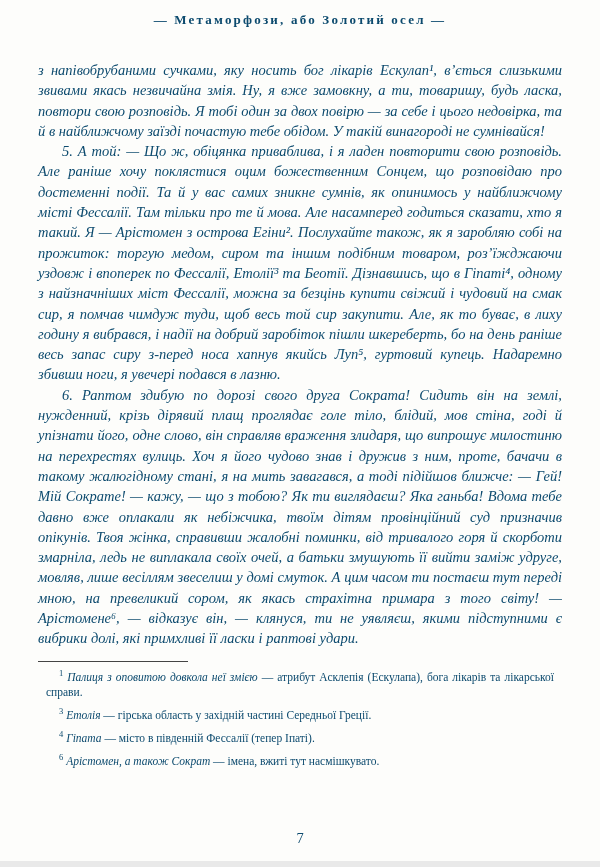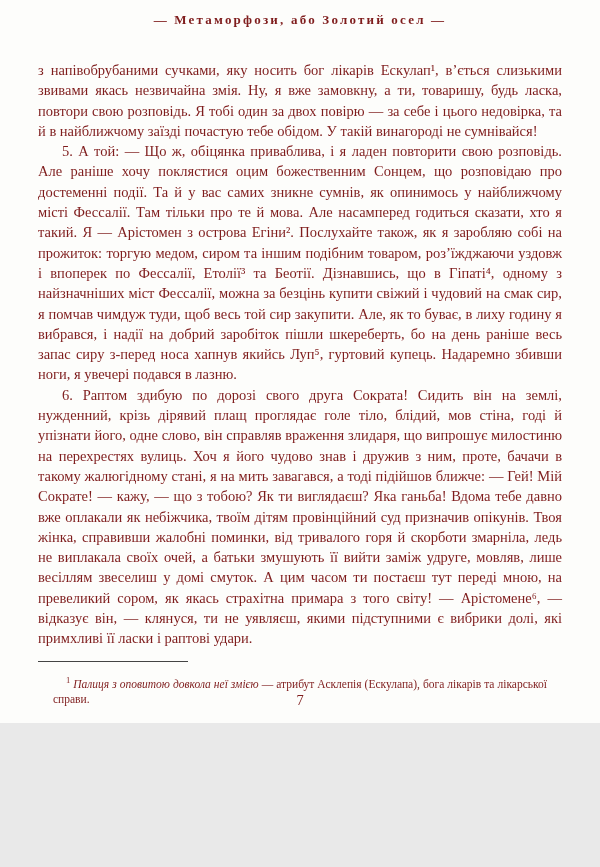--- a/index.html
+++ b/index.html
@@ -3,63 +3,64 @@
 <meta charset="utf-8">
 <style>
   html, body {
     margin: 0;
     padding: 0;
     background: #e9e9e9;
   }
   .page {
     position: relative;
     width: 600px;
-    height: 723px;
+    height: 861px;
     margin: 0 auto;
     box-sizing: border-box;
     background: #fdfdfb;
-    color: #7f1d1d;
+    color: #0c4a6e;
     font-family: "Liberation Serif", "DejaVu Serif", serif;
     padding: 8px 38px 14px 38px;
     overflow: hidden;
   }
   .running-header {
     text-align: center;
     font-size: 13px;
     font-weight: bold;
     letter-spacing: 2.2px;
     margin-top: 4px;
     white-space: nowrap;
   }
   .body-text {
     margin-top: 32px;
     font-size: 14.5px;
     line-height: 20.3px;
     text-align: justify;
     hyphens: auto;
+    font-style: italic;
   }
   .para {
     margin: 0;
   }
   .para.indent {
     text-indent: 24px;
   }
   .footnote-sep {
     width: 150px;
     height: 0;
     border-top: 1px solid #444;
     margin: 12px 0 5px 0;
   }
   .footnotes {
     font-size: 11.5px;
     line-height: 15.2px;
     text-align: justify;
   }
   .fn {
-    margin: 15px;
+    margin: 8px;
     text-indent: 13px;
   }
   .fn sup {
     font-size: 8.5px;
     line-height: 0;
   }
   .fn-term {
     font-style: italic;
   }
   .page-number {
@@ -81,17 +82,20 @@
   <div class="body-text">
     <p class="para">з напівобрубаними сучками, яку носить бог лікарів Ескулап¹, в’ється слизькими звивами якась незвичайна змія. Ну, я вже замовкну, а ти, товаришу, будь ласка, повтори свою розповідь. Я тобі один за двох повірю — за себе і цього недовірка, та й в найближчому заїзді почастую тебе обідом. У такій винагороді не сумнівайся!</p>
     <p class="para indent">5. А той: — Що ж, обіцянка приваблива, і я ладен повторити свою розповідь. Але раніше хочу поклястися оцим божественним Сонцем, що розповідаю про достеменні події. Та й у вас самих зникне сумнів, як опинимось у найближчому місті Фессалії. Там тільки про те й мова. Але насамперед годиться сказати, хто я такий. Я — Арістомен з острова Егіни². Послухайте також, як я заробляю собі на прожиток: торгую медом, сиром та іншим подібним товаром, роз’їжджаючи уздовж і впоперек по Фессалії, Етолії³ та Беотії. Дізнавшись, що в Гіпаті⁴, одному з найзначніших міст Фессалії, можна за безцінь купити свіжий і чудовий на смак сир, я помчав чимдуж туди, щоб весь той сир закупити. Але, як то буває, в лиху годину я вибрався, і надії на добрий заробіток пішли шкереберть, бо на день раніше весь запас сиру з-перед носа хапнув якийсь Луп⁵, гуртовий купець. Надаремно збивши ноги, я увечері подався в лазню.</p>
     <p class="para indent">6. Раптом здибую по дорозі свого друга Сократа! Сидить він на землі, нужденний, крізь дірявий плащ проглядає голе тіло, блідий, мов стіна, годі й упізнати його, одне слово, він справляв враження злидаря, що випрошує милостиню на перехрестях вулиць. Хоч я його чудово знав і дружив з ним, проте, бачачи в такому жалюгідному стані, я на мить завагався, а тоді підійшов ближче: — Гей! Мій Сократе! — кажу, — що з тобою? Як ти виглядаєш? Яка ганьба! Вдома тебе давно вже оплакали як небіжчика, твоїм дітям провінційний суд призначив опікунів. Твоя жінка, справивши жалобні поминки, від тривалого горя й скорботи змарніла, ледь не виплакала своїх очей, а батьки змушують її вийти заміж удруге, мовляв, лише весіллям звеселиш у домі смуток. А цим часом ти постаєш тут переді мною, на превеликий сором, як якась страхітна примара з того світу! — Арістомене⁶, — відказує він, — клянуся, ти не уявляєш, якими підступними є вибрики долі, які примхливі її ласки і раптові удари.</p>
   </div>
 
   <div class="footnote-sep"></div>
 
   <div class="footnotes">
     <p class="fn"><sup>1</sup> <span class="fn-term">Палиця з оповитою довкола неї змією</span><span> — атрибут Асклепія (Ескулапа), бога лікарів та лікарської справи.</span></p>
+    <p class="fn"><sup>3</sup> <span class="fn-term">Етолія</span><span> — гірська область у західній частині Середньої Греції.</span></p>
+    <p class="fn"><sup>4</sup> <span class="fn-term">Гіпата</span><span> — місто в південній Фессалії (тепер Іпаті).</span></p>
+    <p class="fn"><sup>6</sup> <span class="fn-term">Арістомен, а також Сократ</span><span> — імена, вжиті тут насмішкувато.</span></p>
   </div>
 
   <div class="page-number">7</div>
 
 </div>
 
 </body></html>

